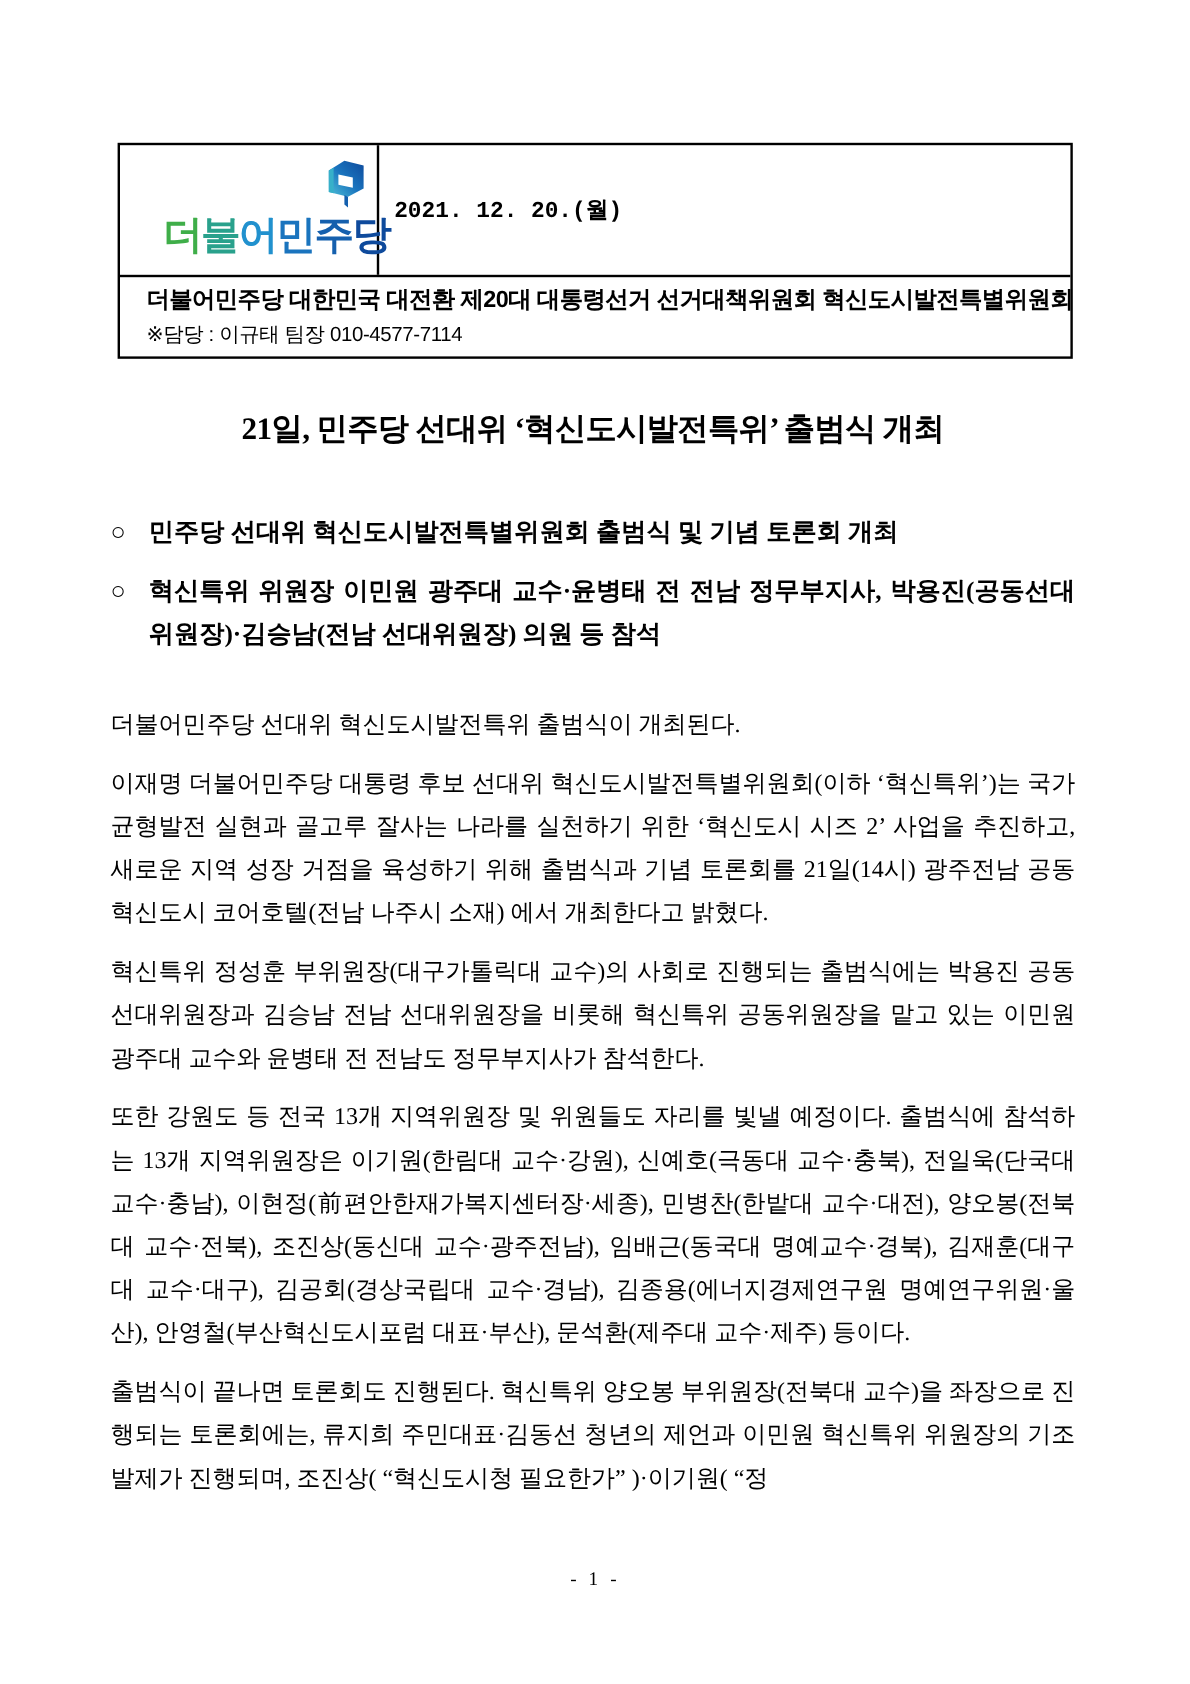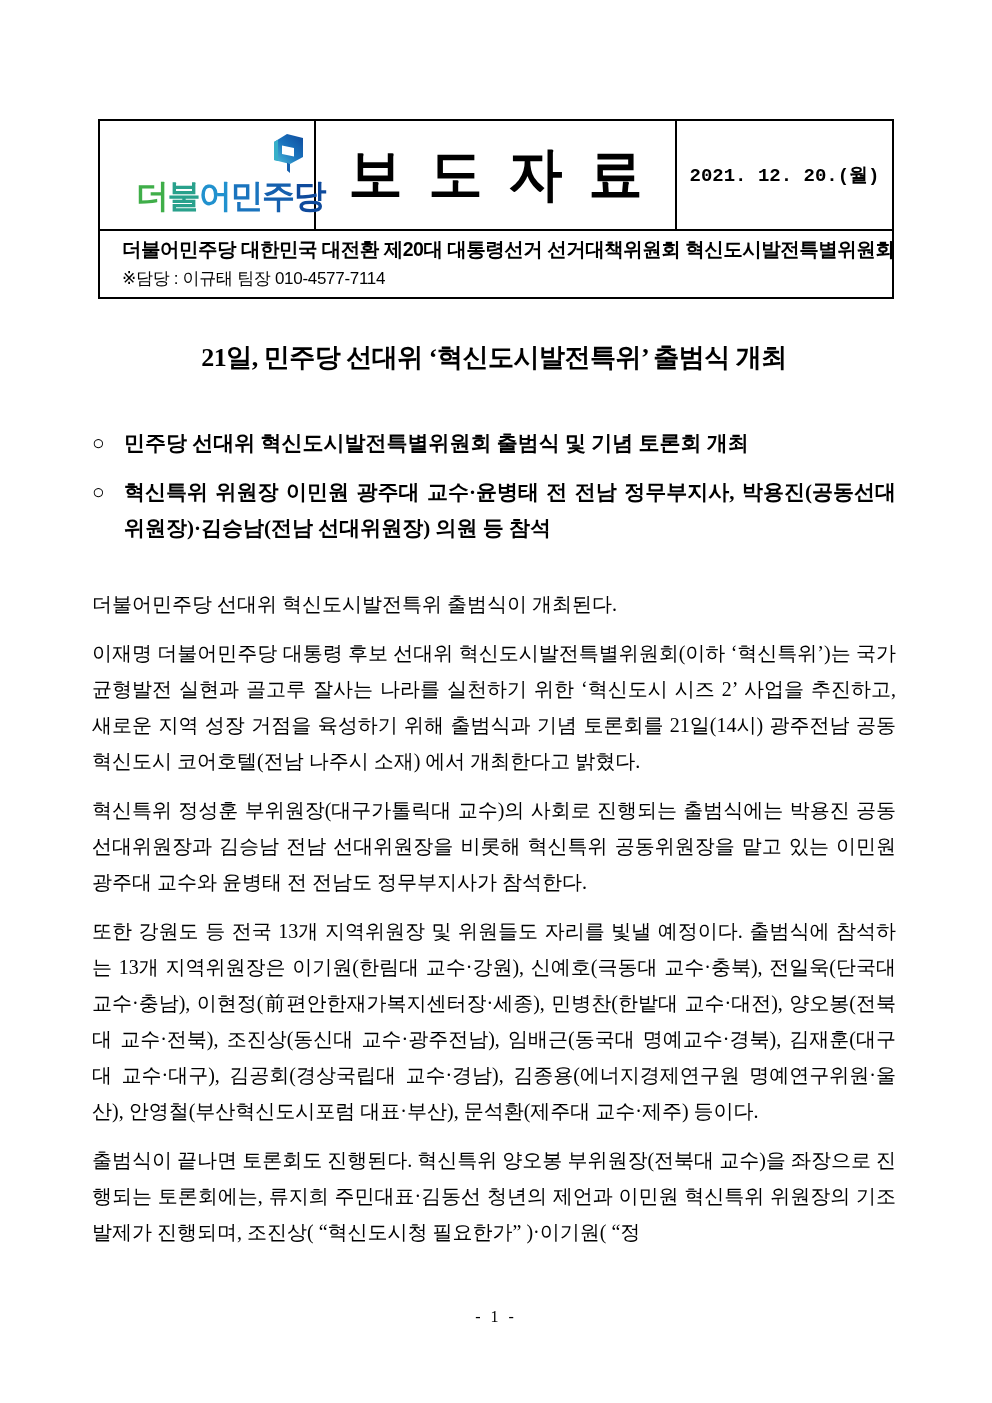--- a/index.html
+++ b/index.html
@@ -77,23 +77,20 @@
           <path d="M4 9 L17 1 L33 5 L33 24 L20 31 L4 27 Z" fill="url(#fg)"></path>
           <path d="M12 12.5 L24 15 L24 23.5 L12 21 Z" fill="#ffffff"></path>
           <path d="M4 27 L4 9 L8 6.7 L8 28 Z" fill="#37b0c9"></path>
           <path d="M17 29.5 L20 31 L20 40 L17 37.5 Z" fill="#1560ae"></path>
         </svg>
       </span>
       <span class="logo-text"><span style="color:#3fae49">더</span><span style="color:#29a18c">불</span><span style="color:#2191ce">어</span><span style="color:#1a74be">민</span><span style="color:#1560ae">주</span><span style="color:#0e4a9c">당</span>
       </span>
     </div>
 
-    <div class="title-cell">
-      <span class="release-title">보도자료</span>
-    </div>
 
     <div class="date-cell">2021. 12. 20.(월)</div>
   </div>
 
   <div class="header-bottom">
     <div class="org-line">더불어민주당 대한민국 대전환 제20대 대통령선거 선거대책위원회 혁신도시발전특별위원회</div>
     <div class="contact-line">※담당 : 이규태 팀장 010-4577-7114</div>
   </div>
 </div>
 

